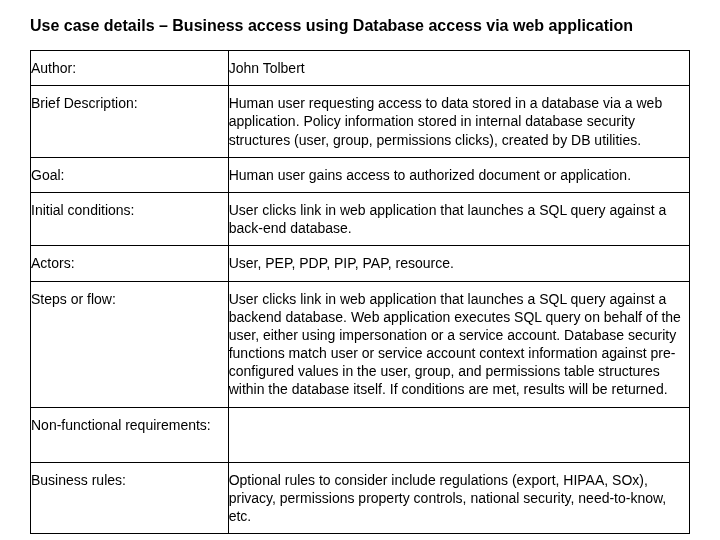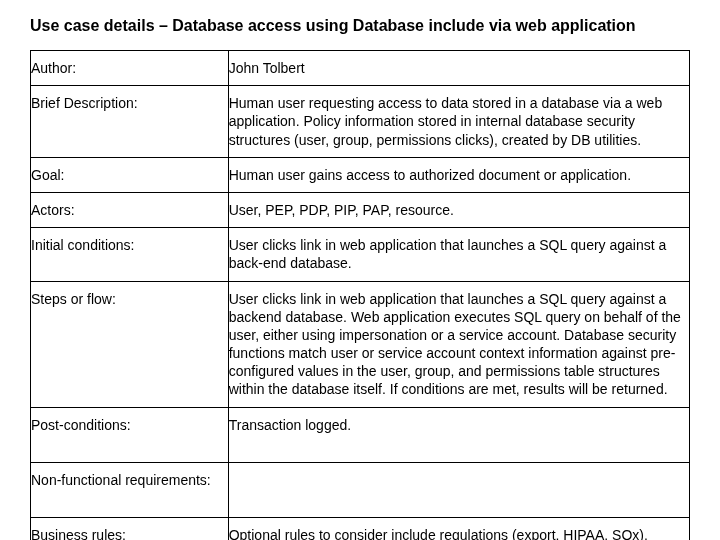--- a/index.html
+++ b/index.html
@@ -36,54 +36,50 @@
     vertical-align: top;
   }
   table.usecase td.tall {
     padding-bottom: 28px;
   }
 </style>
 </head>
 <body>
 
 <div class="page">
-  <h1 class="title">Use case details – Database access using Database include via web application</h1>
+  <h1 class="title">Use case details – Business access using Database access via web application</h1>
   <table class="usecase">
     <colgroup>
       <col class="label-col">
       <col class="value-col">
     </colgroup>
     <tbody>
         <tr>
           <td>Author:</td>
           <td>John Tolbert</td>
         </tr>
         <tr>
           <td>Brief Description:</td>
           <td>Human user requesting access to data stored in a database via a web application. Policy information stored in internal database security structures (user, group, permissions clicks), created by DB utilities.</td>
         </tr>
         <tr>
           <td>Goal:</td>
           <td>Human user gains access to authorized document or application.</td>
         </tr>
         <tr>
+          <td>Initial conditions:</td>
+          <td>User clicks link in web application that launches a SQL query against a back-end database.</td>
+        </tr>
+        <tr>
           <td>Actors:</td>
           <td>User, PEP, PDP, PIP, PAP, resource.</td>
         </tr>
         <tr>
-          <td>Initial conditions:</td>
-          <td>User clicks link in web application that launches a SQL query against a back-end database.</td>
-        </tr>
-        <tr>
           <td>Steps or flow:</td>
           <td>User clicks link in web application that launches a SQL query against a backend database. Web application executes SQL query on behalf of the user, either using impersonation or a service account. Database security functions match user or service account context information against pre-configured values in the user, group, and permissions table structures within the database itself. If conditions are met, results will be returned.</td>
-        </tr>
-        <tr>
-          <td class="tall">Post-conditions:</td>
-          <td class="tall">Transaction logged.</td>
         </tr>
         <tr>
           <td class="tall">Non-functional requirements:</td>
           <td class="tall"></td>
         </tr>
         <tr>
           <td>Business rules:</td>
           <td>Optional rules to consider include regulations (export, HIPAA, SOx), privacy, permissions property controls, national security, need-to-know, etc.</td>
         </tr>
       </tbody>

